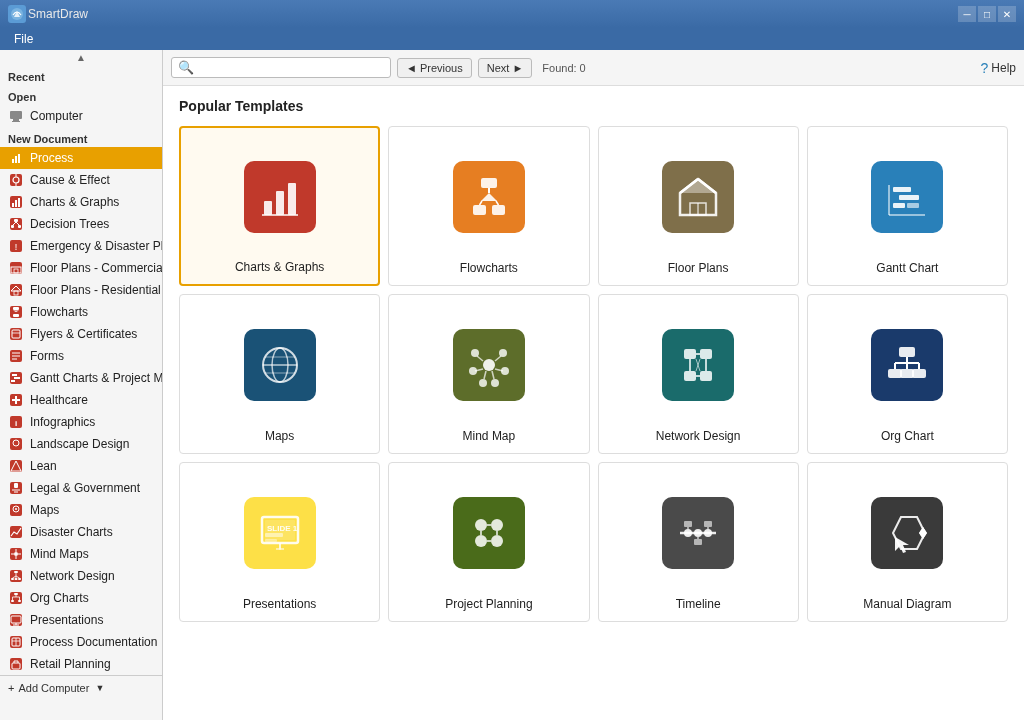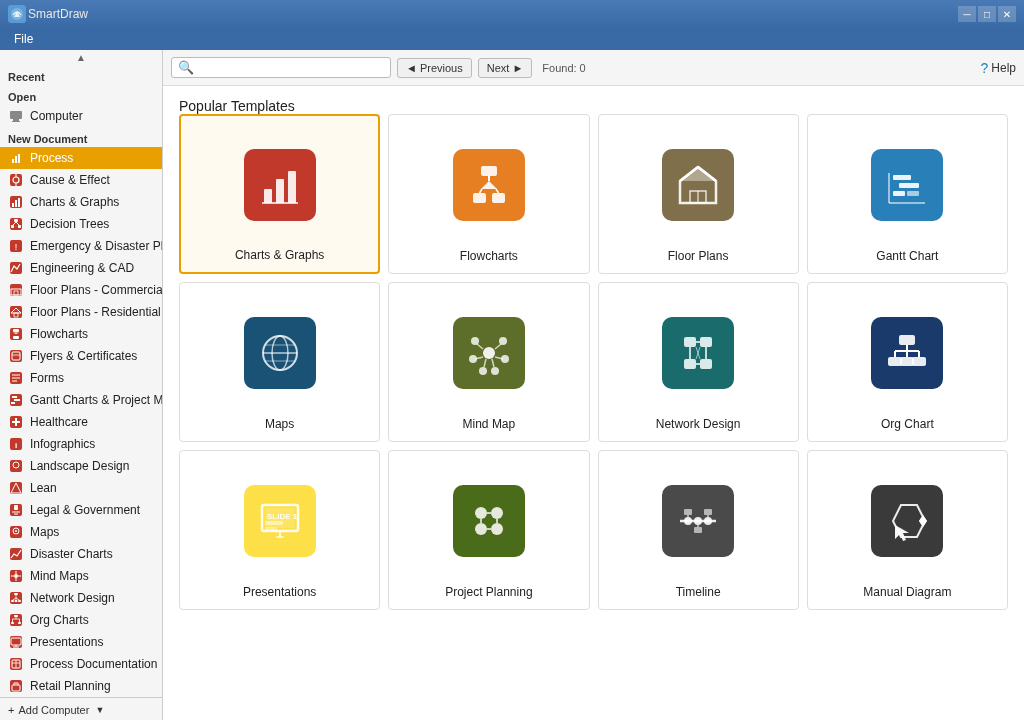--- a/index.html
+++ b/index.html
@@ -130,23 +130,23 @@
       flex: 1;
       overflow-y: auto;
       padding: 12px 16px;
     }
     #template-area::-webkit-scrollbar { width: 8px; }
     #template-area::-webkit-scrollbar-track { background: #f0f0f0; }
     #template-area::-webkit-scrollbar-thumb { background: #bbb; border-radius: 4px; }
 
     .section-title {
       font-size: 14px;
-      font-weight: normal;
+      font-weight: bold;
       color: #222;
-      margin-bottom: 0;
+      margin-bottom: 12px;
     }
 
     .template-grid {
       display: grid;
       grid-template-columns: repeat(4, 1fr);
       gap: 8px;
       margin-bottom: 8px;
     }
 
     .template-card {
@@ -310,29 +310,20 @@
     <div class="sidebar-item">
       <div class="sidebar-icon">
         <svg width="14" height="14" viewBox="0 0 14 14">
             <rect x="1" y="1" width="12" height="12" rx="2" fill="#c0392b"></rect>
             <text x="7" y="11" font-size="9" fill="white" text-anchor="middle">!</text>
           </svg>
       </div>
       <span>Emergency &amp; Disaster Pla...</span>
     </div>
 
-    <div class="sidebar-item">
-      <div class="sidebar-icon">
-        <svg width="14" height="14" viewBox="0 0 14 14">
-            <rect x="1" y="1" width="12" height="12" rx="2" fill="#c0392b"></rect>
-            <polyline points="2,11 5,5 8,8 11,3" stroke="white" stroke-width="1.2" fill="none"></polyline>
-          </svg>
-      </div>
-      <span>Engineering &amp; CAD</span>
-    </div>
 
     <div class="sidebar-item">
       <div class="sidebar-icon">
         <svg width="14" height="14" viewBox="0 0 14 14">
             <rect x="1" y="1" width="12" height="12" rx="2" fill="#c0392b"></rect>
             <rect x="2" y="6" width="10" height="6" fill="none" stroke="white" stroke-width="1"></rect>
             <rect x="5" y="8" width="4" height="4" fill="none" stroke="white" stroke-width="0.8"></rect>
           </svg>
       </div>
       <span>Floor Plans - Commercial</span>

